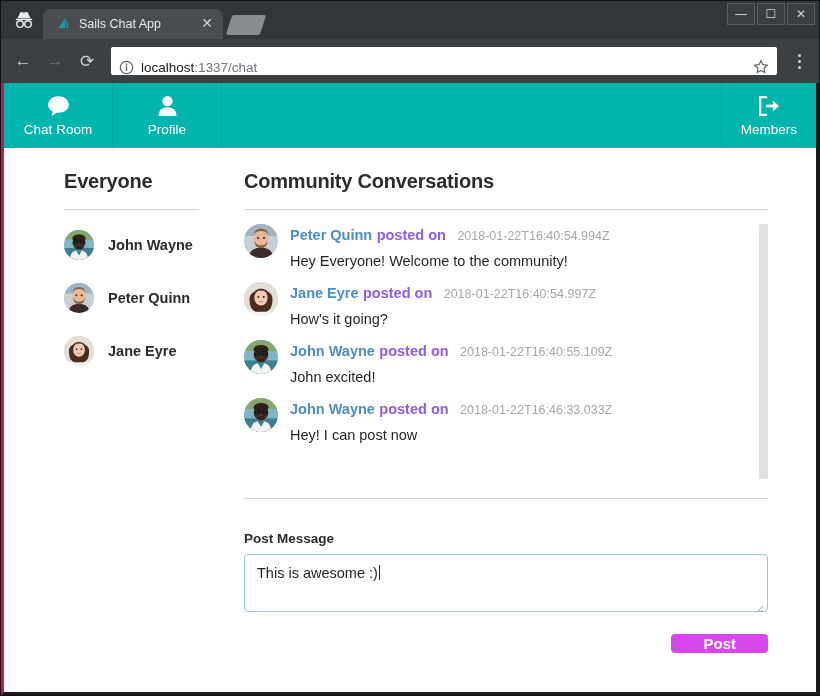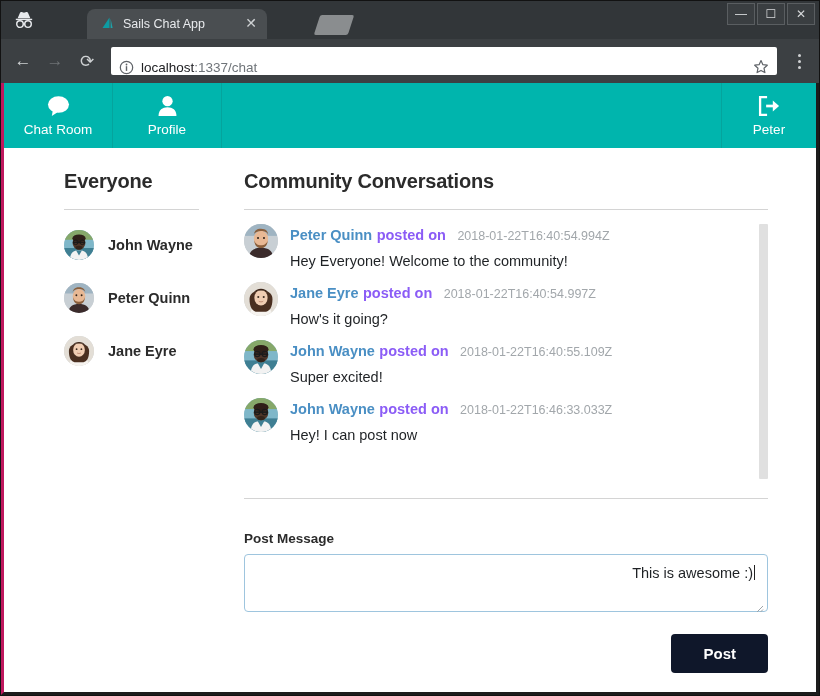--- a/index.html
+++ b/index.html
@@ -18,21 +18,20 @@
     border: 1px solid #121212;
   }
 
   
   .tabstrip {
     height: 38px;
     background: #323639;
     display: flex; align-items: flex-end;
     position: relative;
     padding-left: 4px;
-    gap: 44px;
   }
   .incognito-badge {
     width: 38px; height: 38px;
     display: flex; align-items: center; justify-content: center;
     flex: 0 0 38px;
   }
   .tab {
     height: 30px;
     min-width: 180px;
     background: #4a4e51;
@@ -219,40 +218,40 @@
   }
   .textarea-wrap {
     position: relative;
     border: 1px solid #9ec5de;
     border-radius: 4px;
     height: 58px;
     background: #ffffff;
   }
   .textarea-wrap .ta-text {
     padding: 10px 12px;
-    font-size: 14.5px; color: #1f2225; text-align: right;
+    font-size: 14.5px; color: #1f2225;
   }
   .caret {
     display: inline-block;
     width: 1px; height: 15px;
     background: #222;
     vertical-align: -2px;
     margin-left: 1px;
   }
   .resize-grip {
     position: absolute; right: 3px; bottom: 2px;
     width: 10px; height: 10px;
   }
   .post-btn-row { display: flex; justify-content: flex-end; margin-top: 22px; }
   .post-btn {
-    background: #0f172a;
+    background: #d946ef;
     color: #ffffff;
     font-size: 15px; font-weight: 700;
     border: none; border-radius: 4px;
-    padding: 11px 32px;
+    padding: 1px 32px;
   }
 </style>
 </head>
 <body>
 
 <div class="window">
 
   <div class="tabstrip">
 
     <div class="incognito-badge">
@@ -340,21 +339,21 @@
       <div class="nav-spacer"></div>
 
       <div class="navitem logout">
         <span class="ni-icon">
           <svg width="24" height="22" viewBox="0 0 25 23">
             <path d="M10.5 2.2 L3.2 2.2 L3.2 20.8 L10.5 20.8" fill="none" stroke="#ffffff" stroke-width="2.4"></path>
             <path d="M9.5 11.5 L19 11.5" stroke="#ffffff" stroke-width="2.8"></path>
             <path d="M16.5 5.8 L23 11.5 L16.5 17.2 Z" fill="#ffffff"></path>
           </svg>
         </span>
-        <span class="ni-label">Peter</span>
+        <span class="ni-label">Members</span>
       </div>
     </div>
 
     <div class="page">
 
       <div class="sidebar">
         <h2>Everyone</h2>
         <div class="rule"></div>
 
         <div class="member">
@@ -477,21 +476,21 @@
                   <circle cx="24.4" cy="16.4" r="3.1" fill="none" stroke="#1b1b1b" stroke-width="1.3"></circle>
                   <ellipse cx="20" cy="23.5" rx="4.6" ry="2.4" fill="#33241b"></ellipse>
                 </svg>
               </span>
               <div class="post-body">
                 <div class="post-head">
                   <span class="post-author">John Wayne</span>
                   <span class="post-on">posted on</span>
                   <span class="post-time">2018-01-22T16:40:55.109Z</span>
                 </div>
-                <div class="post-text">Super excited!</div>
+                <div class="post-text">John excited!</div>
               </div>
             </div>
 
             <div class="post">
               <span class="avatar md">
                 <svg viewBox="0 0 40 40">
                   <rect width="40" height="40" fill="#7fb7c9"></rect>
                   <rect y="24" width="40" height="16" fill="#3f7f93"></rect>
                   <rect y="0" width="40" height="13" fill="#86a86a"></rect>
                   <path d="M8 40 C8 30 13 27 20 27 C27 27 32 30 32 40 Z" fill="#f2f2f2"></path>

